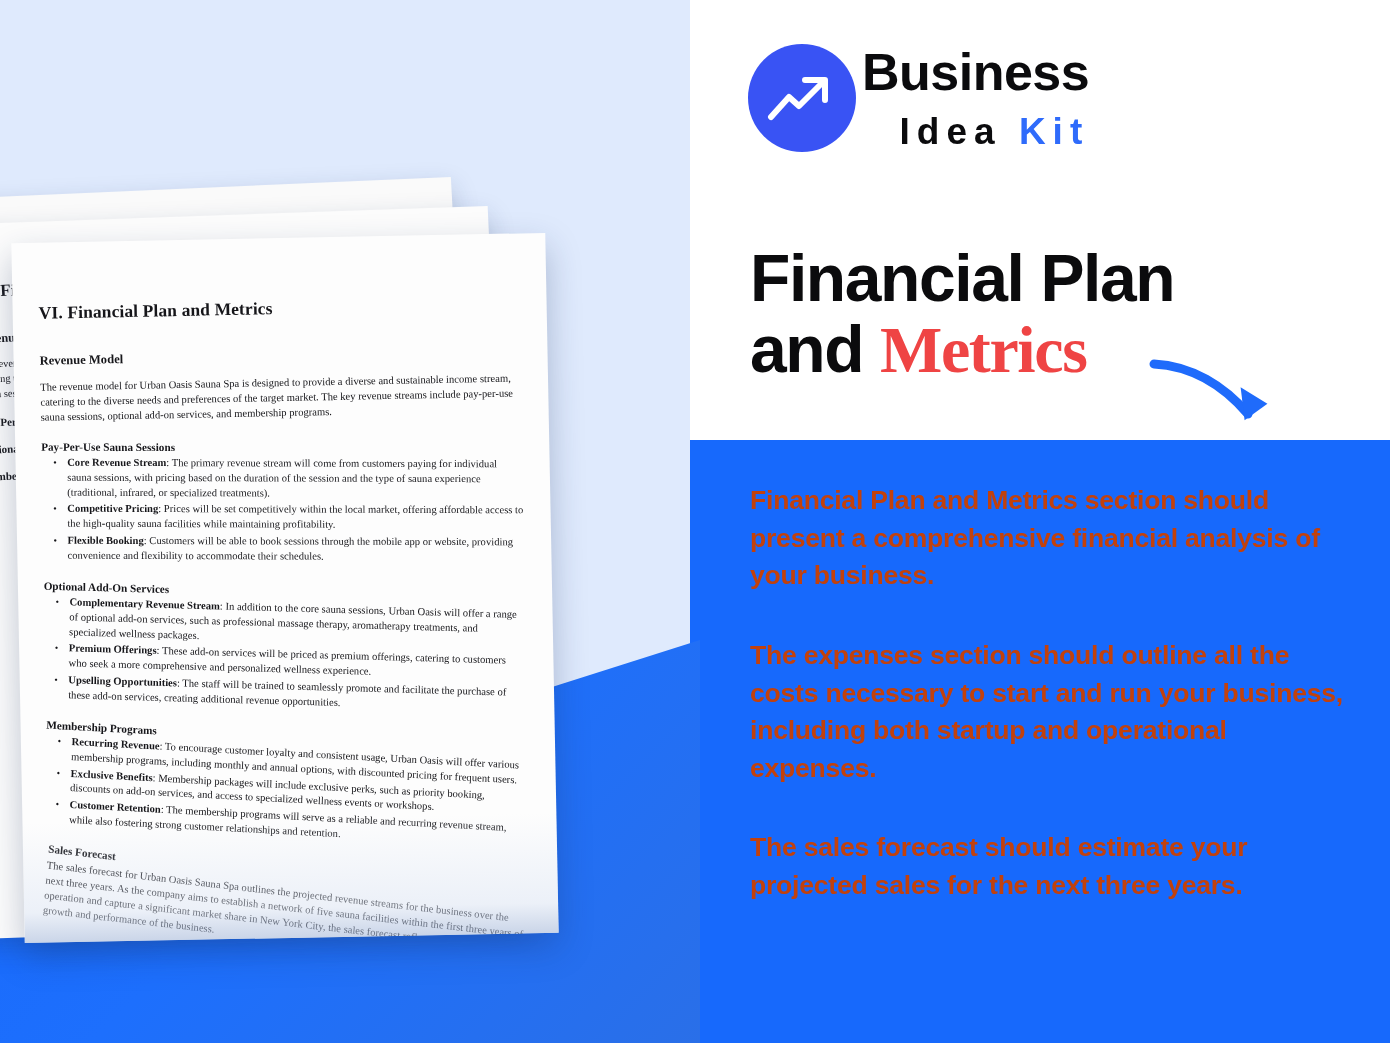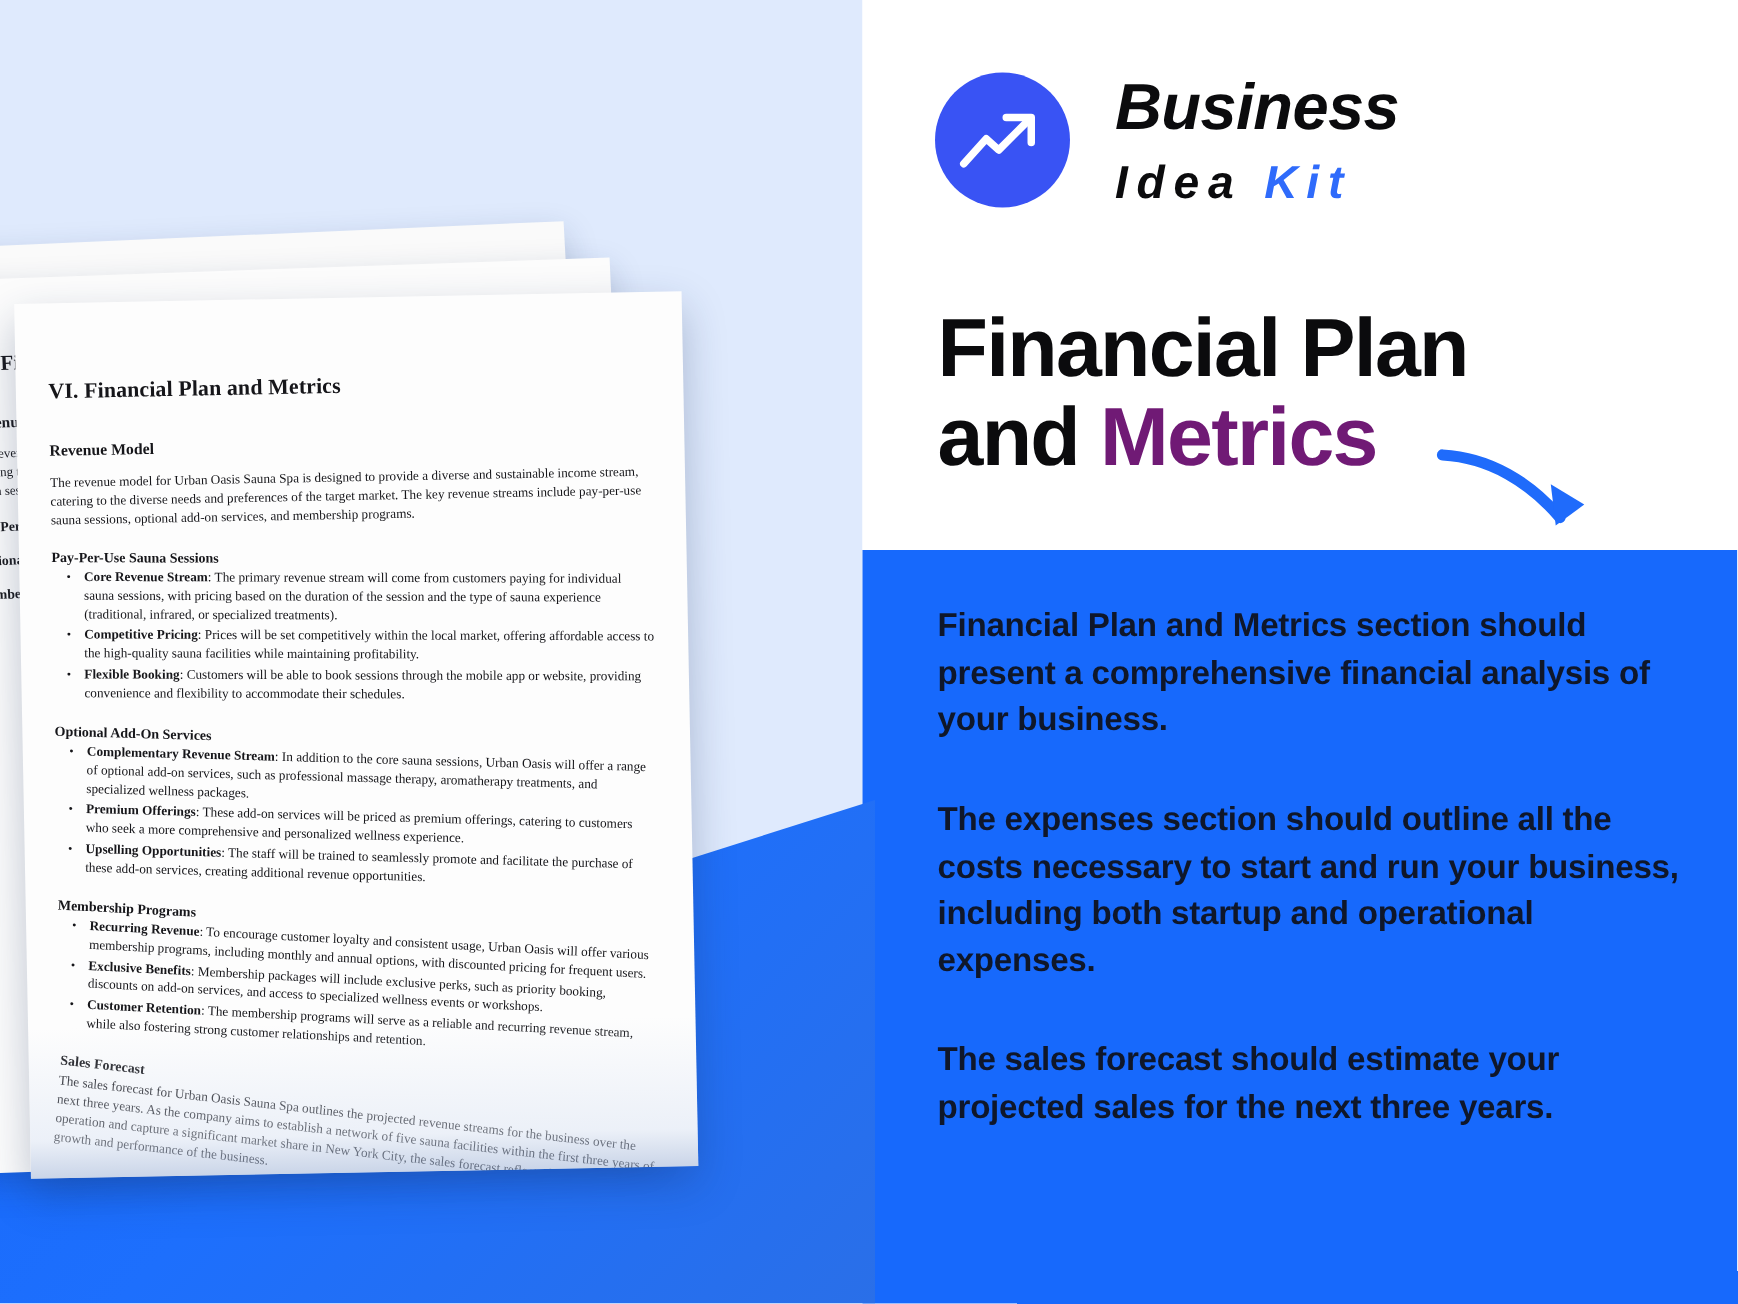--- a/index.html
+++ b/index.html
@@ -178,25 +178,24 @@
     width: 534px;
     height: 120px;
     background: linear-gradient(180deg, rgba(255,255,255,0) 0%, rgba(215,225,242,0.45) 75%, rgba(160,180,215,0.55) 100%);
     pointer-events: none;
   }
 
   
   .logo-row {
     position: absolute;
     left: 748px;
-    top: 58px;
+    top: 44px;
     display: flex;
     align-items: center;
-    gap: 36px;
-    font-style: italic;
+    gap: 6px;
   }
   .logo-mark {
     width: 108px;
     height: 108px;
     border-radius: 50%;
     background: #3953f4;
     display: flex;
     align-items: center;
     justify-content: center;
     flex: 0 0 auto;
@@ -209,50 +208,51 @@
     letter-spacing: -0.5px;
     color: #0b0b0d;
   }
   .logo-type .brand-2 {
     display: block;
     font-size: 37px;
     font-weight: bold;
     letter-spacing: 7px;
     margin-top: 15px;
     color: #0b0b0d;
+    text-align: right;
   }
   .logo-type .brand-2 .accent { color: #2f6bfb; }
 
   .headline {
     position: absolute;
     left: 750px;
     top: 243px;
     width: 600px;
     font-size: 66px;
     font-weight: bold;
     line-height: 1.08;
     letter-spacing: -1.4px;
     color: #0b0b0d;
   }
-  .headline .accent { color: #701a75; }
+  .headline .accent { color: #ef4444; font-family: Liberation Serif, serif; }
 
   .arrow-deco {
     position: absolute;
     left: 1148px;
     top: 352px;
     width: 140px;
     height: 90px;
   }
 
   .body-copy {
     position: absolute;
     left: 750px;
     top: 482px;
     width: 600px;
-    color: #0f172a;
+    color: #c2410c;
   }
   .body-copy p {
     font-size: 26.5px;
     font-weight: bold;
     line-height: 1.42;
     letter-spacing: -0.2px;
     margin: 0 0 42px 0;
   }
   .body-copy p:last-child { margin-bottom: 0; }
 </style>

